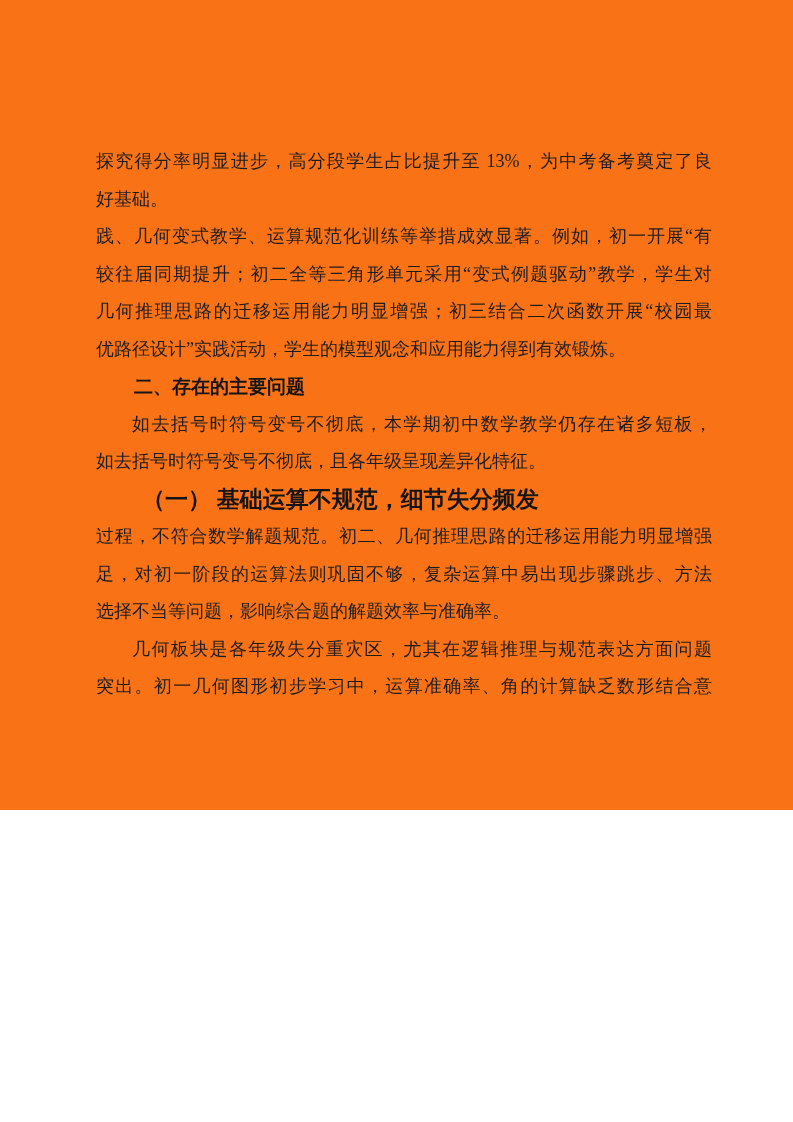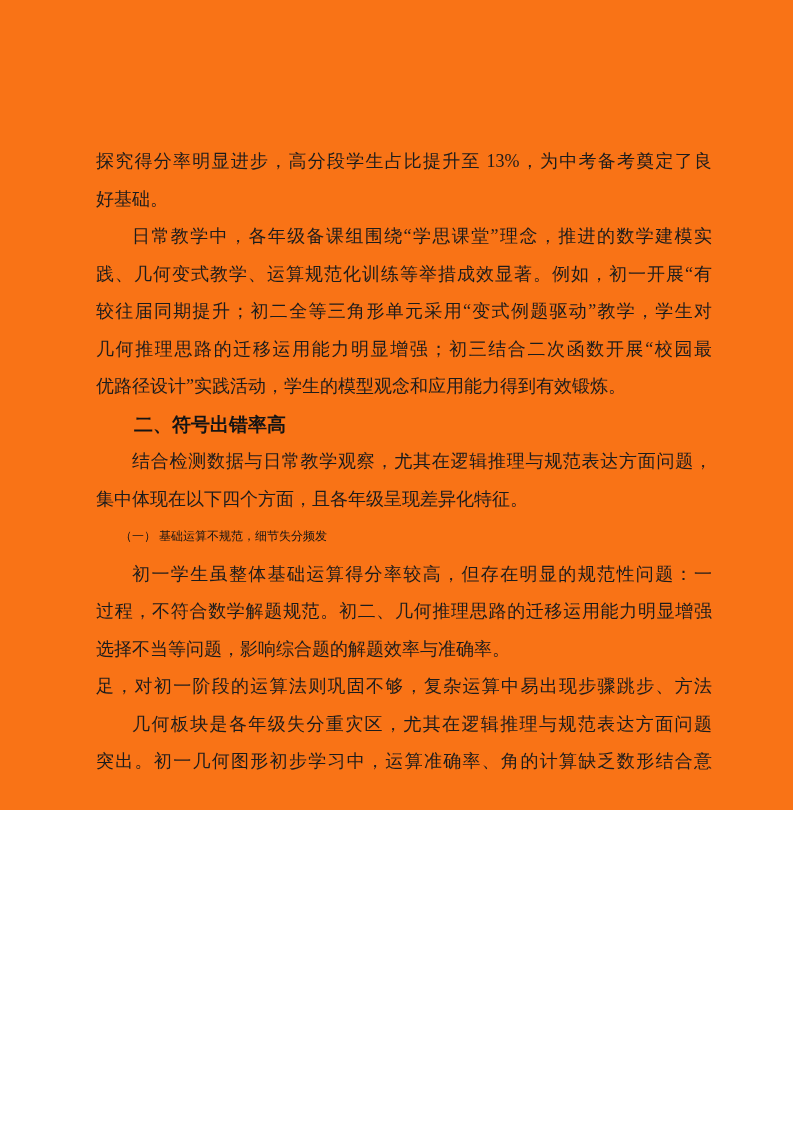--- a/index.html
+++ b/index.html
@@ -43,52 +43,50 @@
     font-weight: 400;
   }
   .line.heading {
     font-family: "Liberation Sans", "DejaVu Sans", sans-serif;
     font-size: 19px;
     font-weight: 700;
     color: #141414;
   }
   .line.subheading {
     font-family: "Liberation Serif", "DejaVu Serif", serif;
-    font-size: 12px;
-    font-weight: 400;
+    font-size: 23px;
+    font-weight: 700;
     color: #141414;
   }
   .footer {
     position: absolute;
     left: 133px;
     top: 1032px;
     font-family: "Liberation Serif", "DejaVu Serif", serif;
     font-size: 19px;
     color: #2b2b2b;
     letter-spacing: 3px;
     line-height: 24px;
   }
 </style>
 </head>
 <body>
 
 <div class="page">
   <div class="content" id="content">
       <div class="line body">探究得分率明显进步，高分段学生占比提升至 13%，为中考备考奠定了良</div>
       <div class="line body no-stretch">好基础。</div>
-      <div class="line body indent">日常教学中，各年级备课组围绕“学思课堂”理念，推进的数学建模实</div>
       <div class="line body">践、几何变式教学、运算规范化训练等举措成效显著。例如，初一开展“有</div>
       <div class="line body">较往届同期提升；初二全等三角形单元采用“变式例题驱动”教学，学生对</div>
       <div class="line body">几何推理思路的迁移运用能力明显增强；初三结合二次函数开展“校园最</div>
       <div class="line body no-stretch">优路径设计”实践活动，学生的模型观念和应用能力得到有效锻炼。</div>
-      <div class="line heading indent no-stretch">二、符号出错率高</div>
-      <div class="line body indent">结合检测数据与日常教学观察，尤其在逻辑推理与规范表达方面问题，</div>
-      <div class="line body no-stretch">集中体现在以下四个方面，且各年级呈现差异化特征。</div>
+      <div class="line heading indent no-stretch">二、存在的主要问题</div>
+      <div class="line body indent">如去括号时符号变号不彻底，本学期初中数学教学仍存在诸多短板，</div>
+      <div class="line body no-stretch">如去括号时符号变号不彻底，且各年级呈现差异化特征。</div>
       <div class="line subheading indent no-stretch">（一） 基础运算不规范，细节失分频发</div>
-      <div class="line body indent">初一学生虽整体基础运算得分率较高，但存在明显的规范性问题：一</div>
       <div class="line body">过程，不符合数学解题规范。初二、几何推理思路的迁移运用能力明显增强</div>
+      <div class="line body">足，对初一阶段的运算法则巩固不够，复杂运算中易出现步骤跳步、方法</div>
       <div class="line body no-stretch">选择不当等问题，影响综合题的解题效率与准确率。</div>
-      <div class="line body">足，对初一阶段的运算法则巩固不够，复杂运算中易出现步骤跳步、方法</div>
       <div class="line body indent">几何板块是各年级失分重灾区，尤其在逻辑推理与规范表达方面问题</div>
       <div class="line body">突出。初一几何图形初步学习中，运算准确率、角的计算缺乏数形结合意</div>
     </div>
   <div class="footer">— 2 —</div>
 </div>
 
 </body></html>

